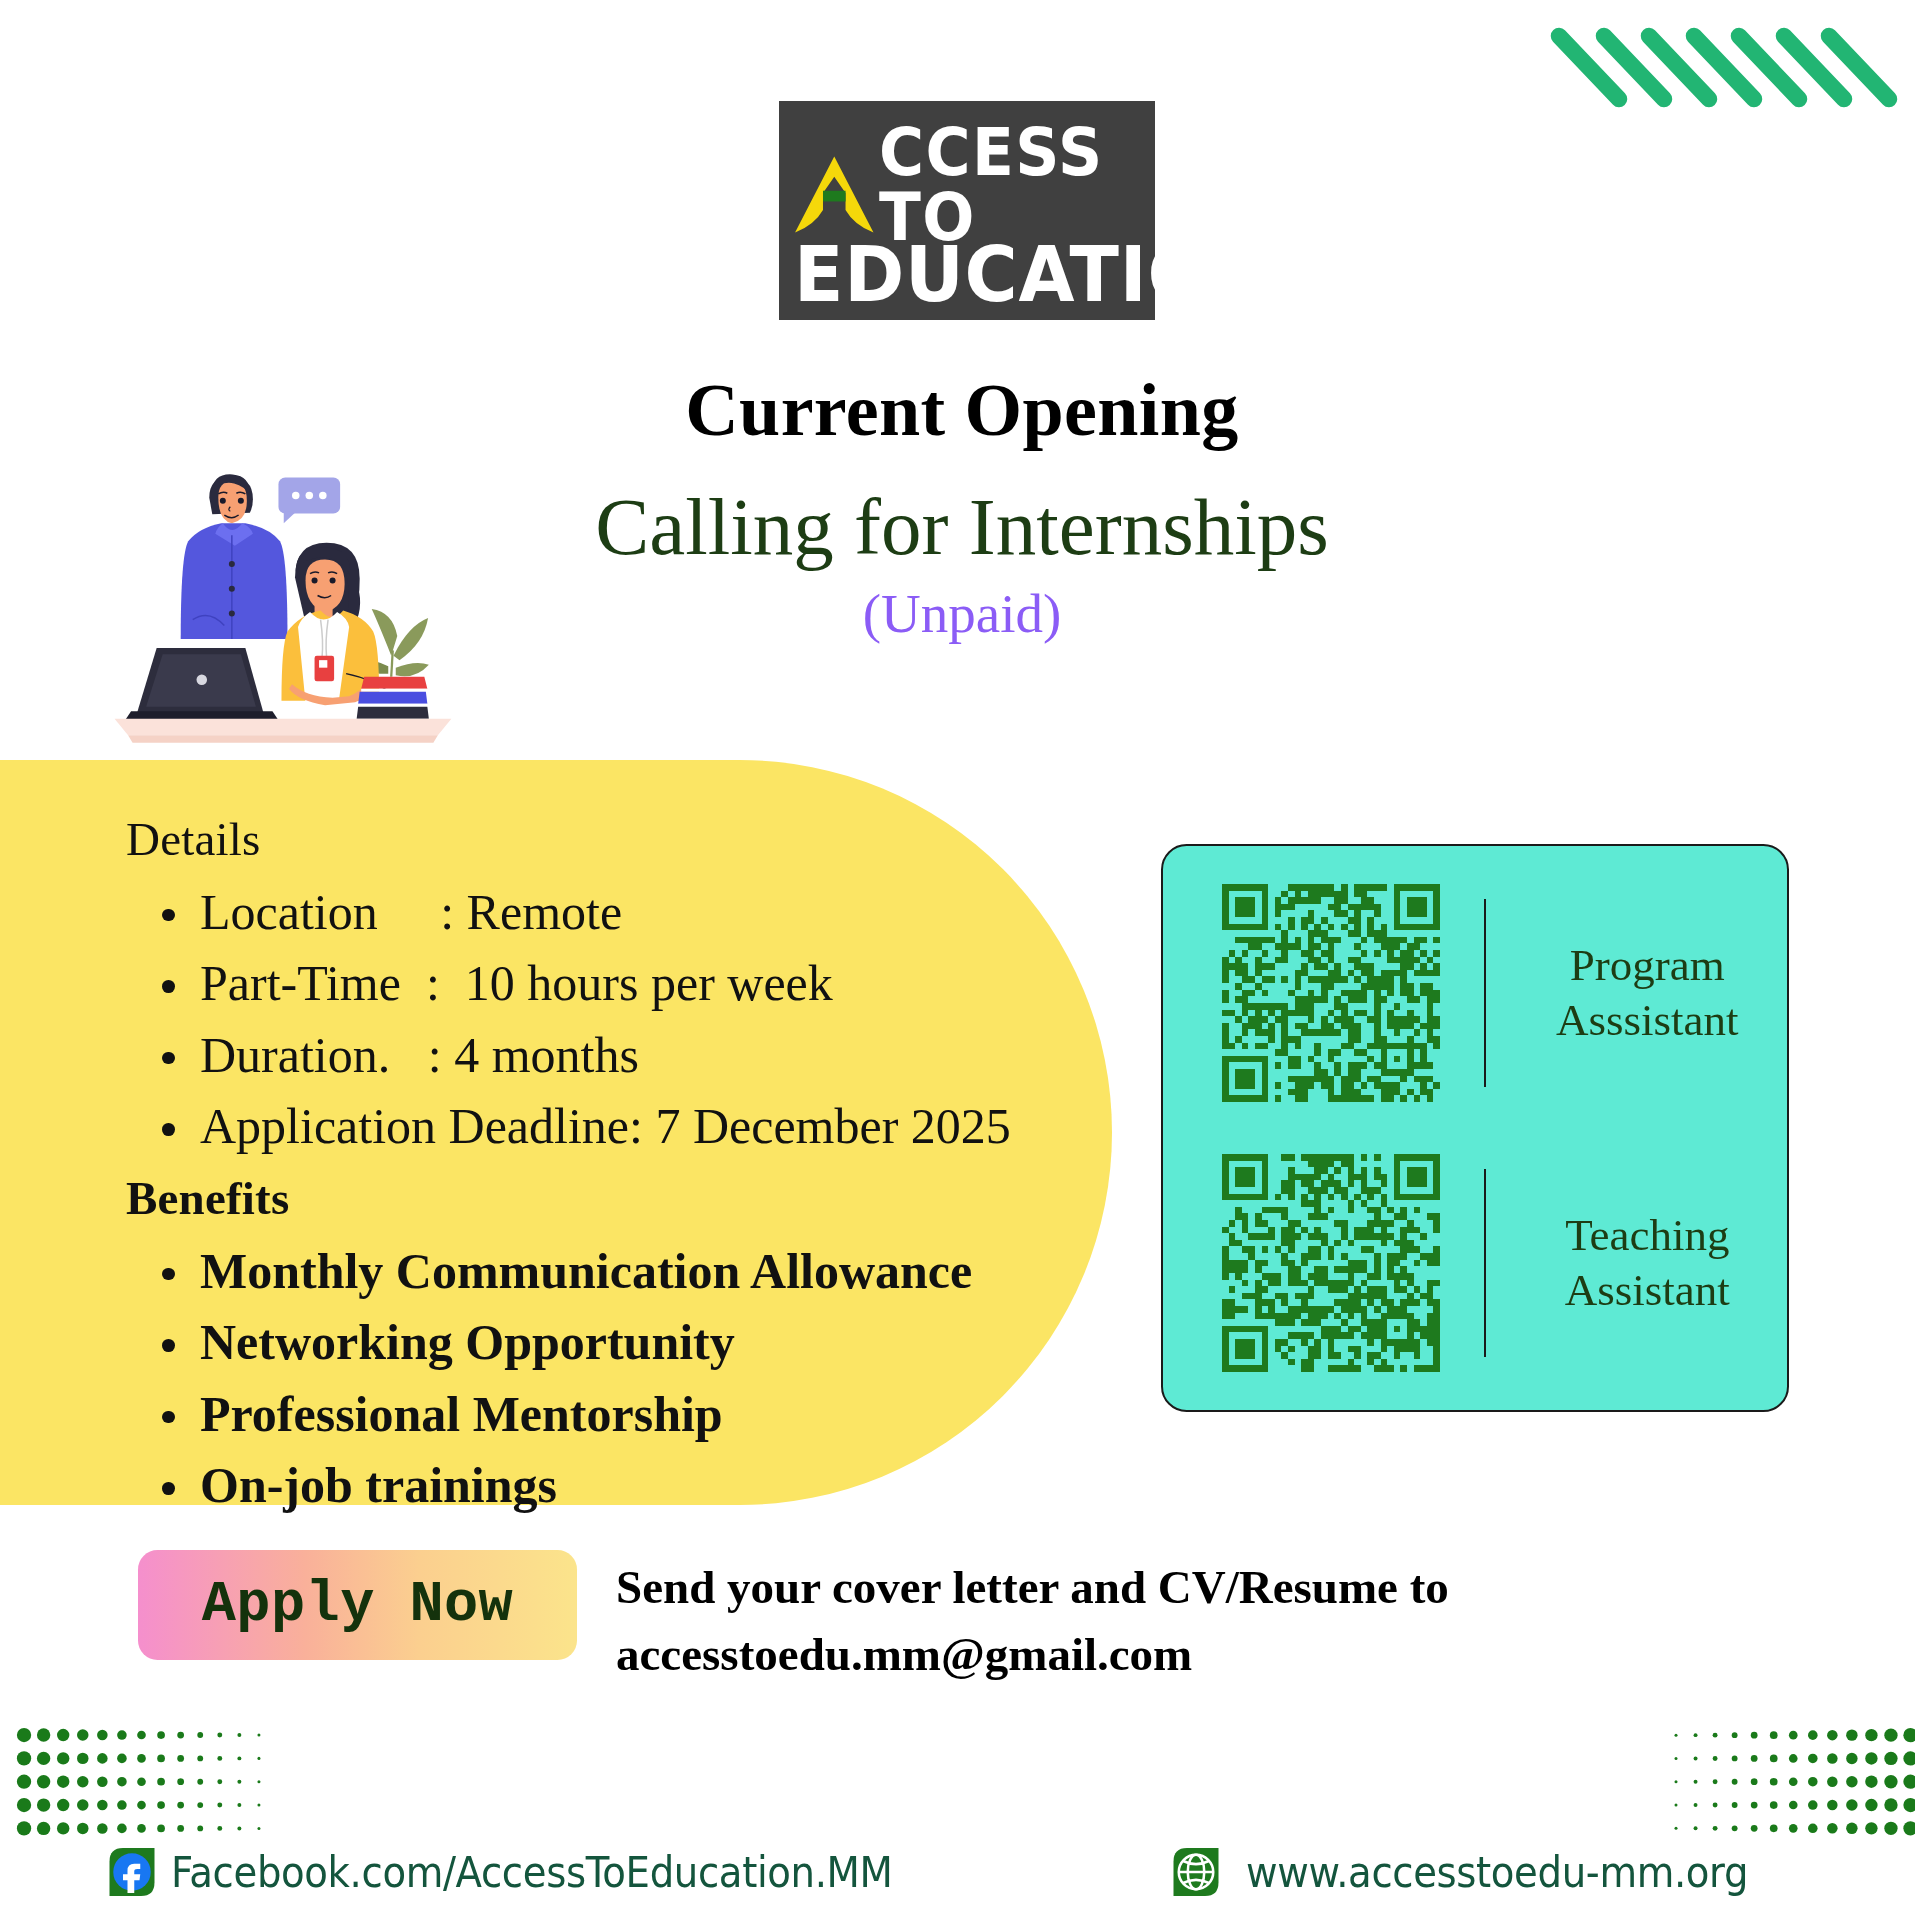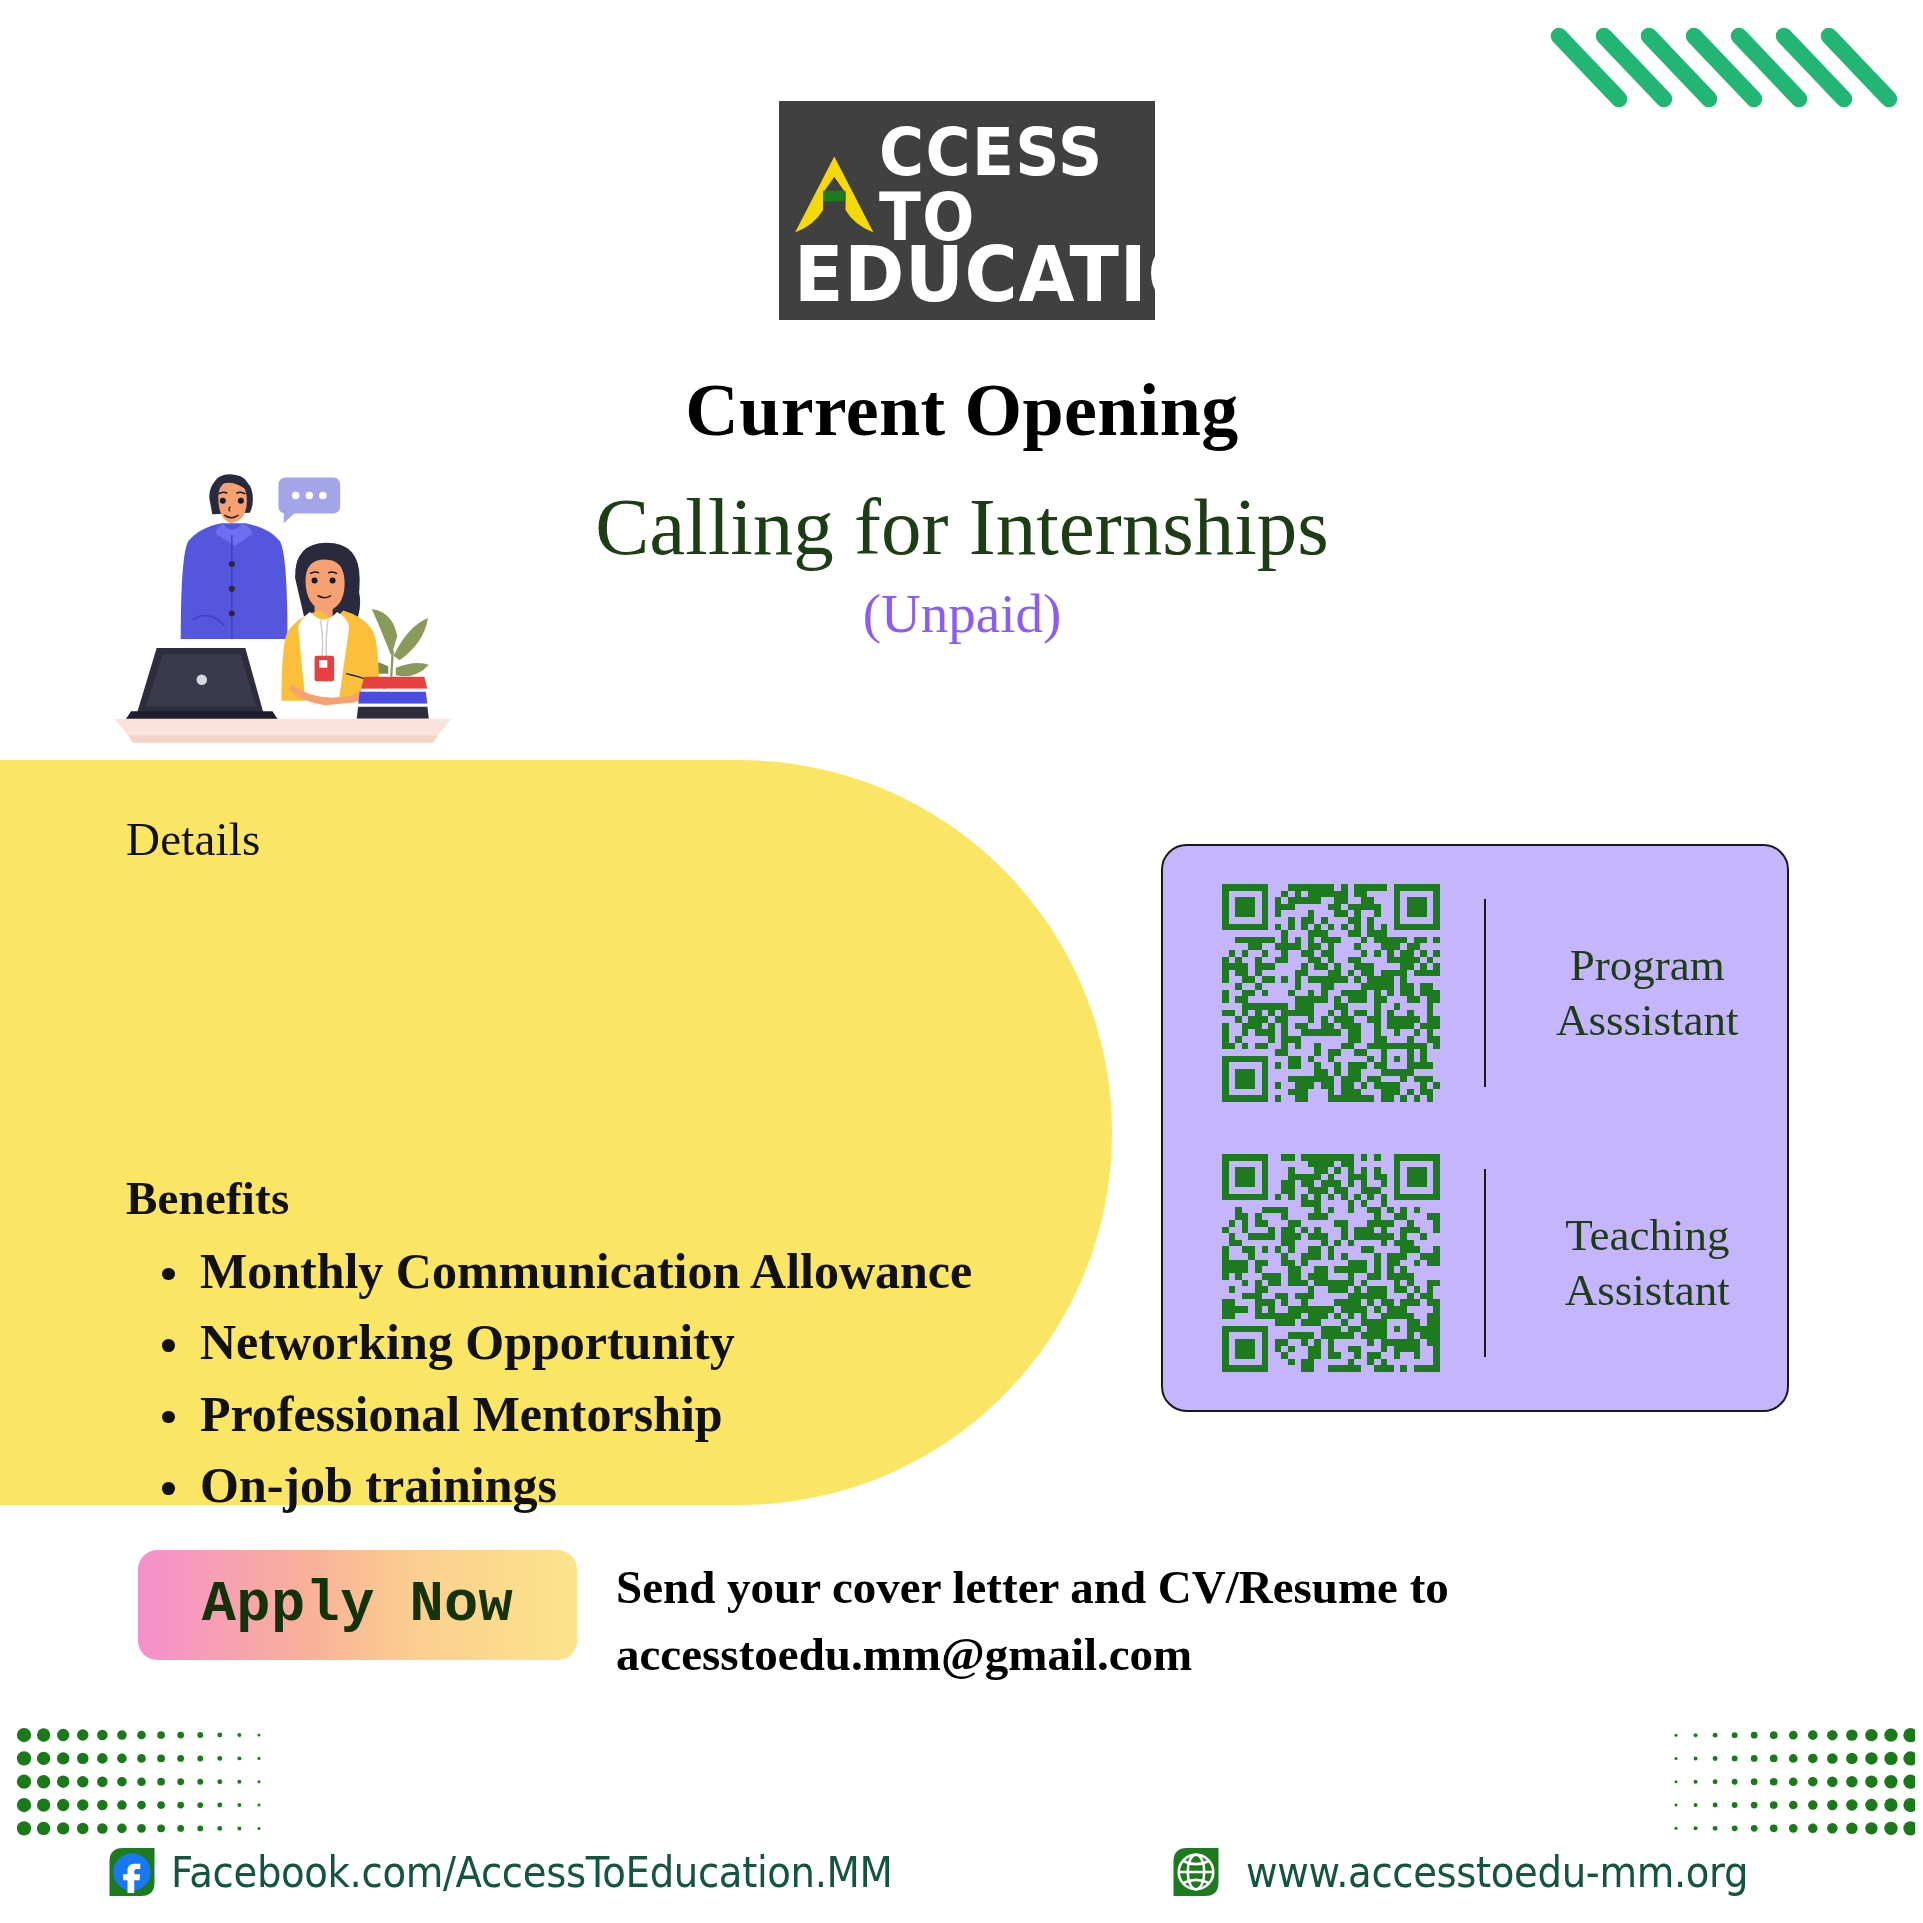--- a/index.html
+++ b/index.html
@@ -97,21 +97,21 @@
     width: 12.8px; height: 12.8px; border-radius: 50%;
     background: #111111;
   }
 
   
   .qr-card {
     position: absolute; left: 1161px; top: 844px;
     width: 628px; height: 568px;
     border: 2.3px solid #1a1a1a;
     border-radius: 25.6px;
-    background: #c4b5fd;
+    background: #5eead4;
   }
   .qr-row { position: absolute; display: flex; align-items: center; }
   #qr-row-1 { left: 59px; top: 38px; }
   #qr-row-2 { left: 59px; top: 308px; }
   .qr-img { width: 218px; height: 218px; display: block; }
   .qr-divider { width: 2.3px; height: 188px; background: #1a1a1a; margin: 0 41px 0 44px; }
   .qr-label {
     color: #1d3d14; font-size: 45px; line-height: 1.22;
     text-align: center; width: 240px;
   }
@@ -266,20 +266,26 @@
     </g>
 
     <path d="M22 356 L470 356 L452 378 L40 378 Z" fill="#fbe2da"></path>
     <path d="M40 378 L452 378 L446 388 L46 388 Z" fill="#f5d2c6"></path>
   </svg>
 
   <div class="yellow-panel"></div>
 
   <div class="section" id="details-section">
     <div class="section-title">Details</div>
+    <ul class="bullets">
+      <li>Location     : Remote</li>
+      <li>Part-Time  :  10 hours per week</li>
+      <li>Duration.   : 4 months</li>
+      <li>Application Deadline: 7 December 2025</li>
+    </ul>
   </div>
 
   <div class="section" id="benefits-section">
     <div class="section-title">Benefits</div>
     <ul class="bullets">
       <li>Monthly Communication Allowance</li>
       <li>Networking Opportunity</li>
       <li>Professional Mentorship</li>
       <li>On-job trainings</li>
     </ul>

